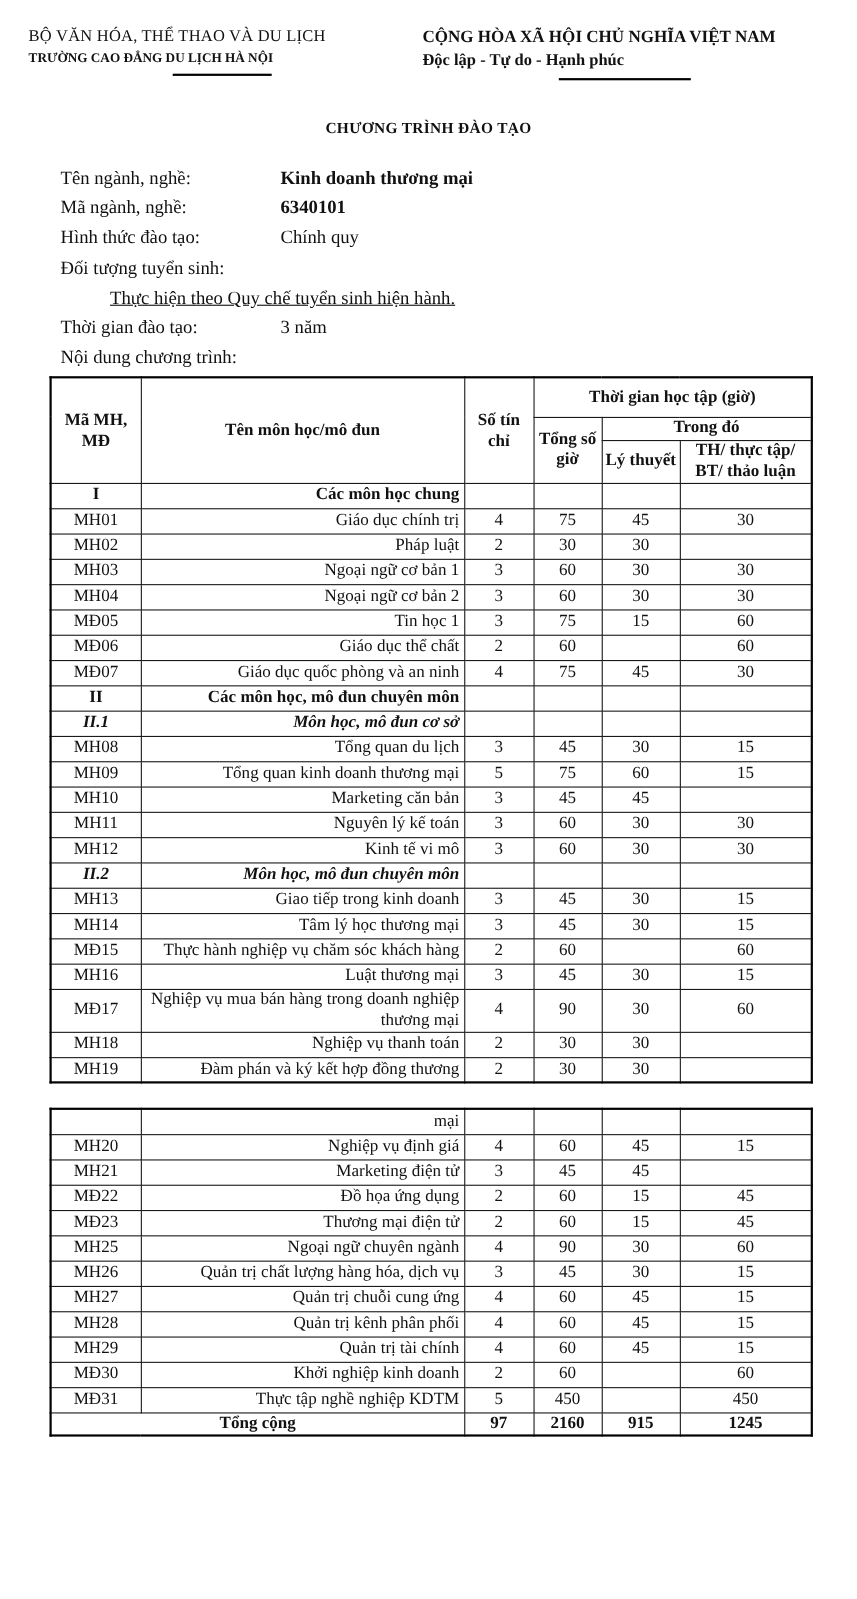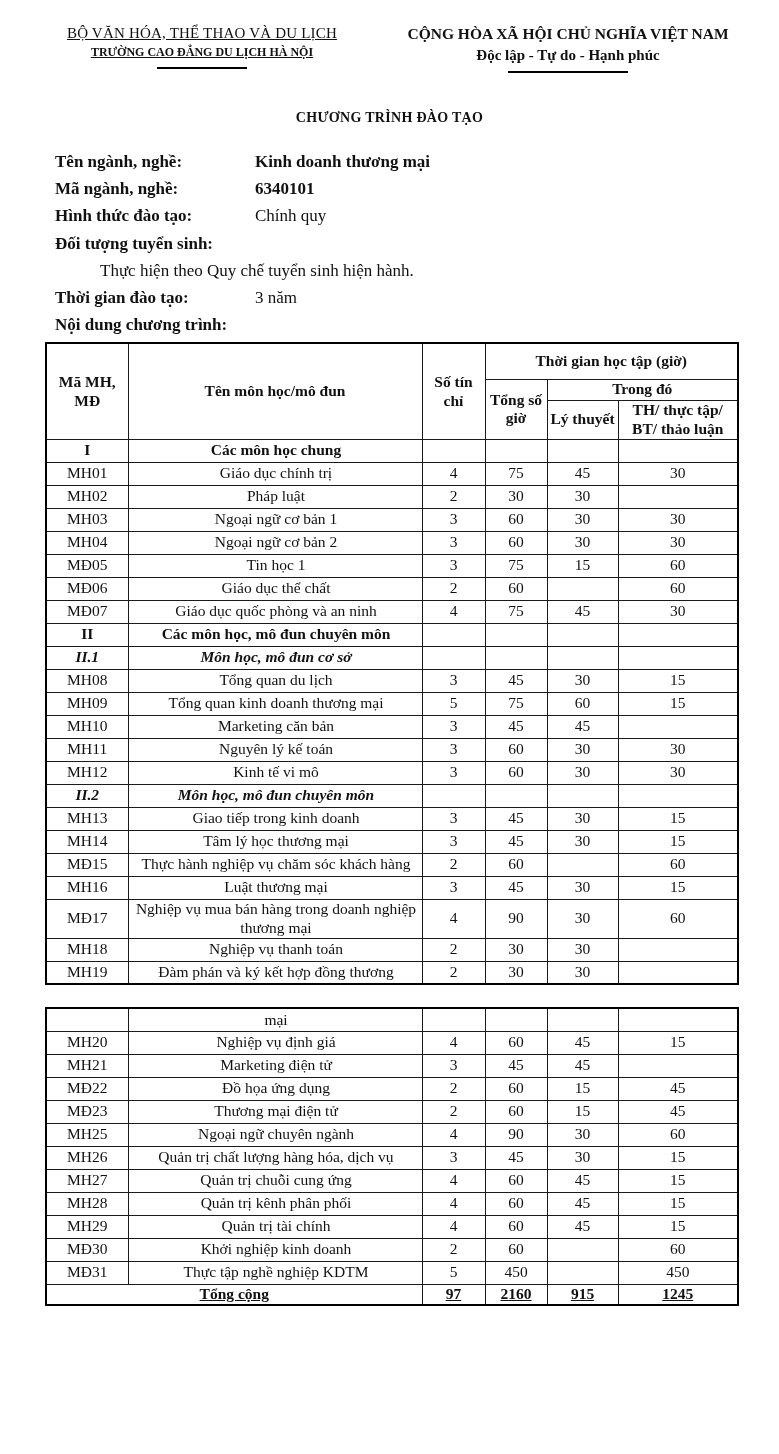--- a/index.html
+++ b/index.html
@@ -7,44 +7,44 @@
   body {
     width: 779px; height: 1454px;
     margin: 0 auto;
     font-family: "Liberation Serif", "DejaVu Serif", serif;
     color: #111111;
     overflow: hidden;
     padding-top: 25px;
   }
   
   .header-row { display: flex; }
-  .header-left  { width: 352px; margin-left: 26px; text-align: center; text-decoration: underline; }
-  .header-right { width: 368px; margin-left: 6px;  text-align: center; }
+  .header-left  { width: 352px; margin-left: 26px; text-align: left; }
+  .header-right { width: 368px; margin-left: 6px;  }
   .hl1 { font-size: 15px; letter-spacing: 0.2px; }
   .hl2 { font-size: 12px; font-weight: bold; margin-top: 3px; }
   .hr1 { font-size: 15.5px; font-weight: bold; }
   .hr2 { font-size: 15px;   font-weight: bold; margin-top: 4px; }
   .rule { border-top: 2px solid #000; margin: 7px auto 0 auto; }
   .rule-left  { width: 90px; }
   .rule-right { width: 120px; }
   
   .doc-title {
     margin-top: 37px;
     text-align: center;
     font-size: 14px;
     font-weight: bold;
     letter-spacing: 0.3px;
   }
   
   .info-section { margin: 22px 0 0 55px; font-size: 17px; }
   .info-row { line-height: 27.2px; white-space: nowrap; }
-  .info-label { font-weight: bold; display: inline-block; min-width: 200px; }
+  .info-label { font-weight: normal; display: inline-block; min-width: 200px; }
   .info-value { font-weight: normal; }
   .info-value.bold { font-weight: bold; }
-  .info-row.note { padding-left: 45px; }
+  .info-row.note { padding-left: 45px; text-decoration: underline; }
   
   table.program {
     border-collapse: collapse;
     table-layout: fixed;
     width: 692px;
     margin-left: 45px;
     font-size: 15.5px;
     border: 2px solid #000;
   }
   table.t1 { margin-top: 4px; }
@@ -54,24 +54,24 @@
     text-align: center;
     vertical-align: middle;
     padding: 0 2px;
     overflow: hidden;
   }
   thead th { font-weight: bold; line-height: 1.22; }
   tr.hrow1 th { height: 36px; }
   tr.hrow2 th { height: 21px; }
   tr.hrow3 th { height: 39px; }
   td { height: 23px; line-height: 1.22; }
-  td.cell-name { text-align: center; padding-left: 6px; padding-right: 4px; }
+  td.cell-name { text-align: right; padding-left: 6px; padding-right: 4px; }
   tr.section td { font-weight: bold; }
   tr.section-italic td { font-weight: bold; font-style: italic; }
-  tr.total td { font-weight: bold; height: 19px; text-decoration: underline; }
+  tr.total td { font-weight: bold; height: 19px; }
   td.cell-total-label { text-align: center; }
 </style>
 </head>
 <body>
 
 <div class="header-row">
   <div class="header-left">
     <div class="hl1">BỘ VĂN HÓA, THỂ THAO VÀ DU LỊCH</div>
     <div class="hl2">TRƯỜNG CAO ĐẲNG DU LỊCH HÀ NỘI</div>
     <div class="rule rule-left"></div>

